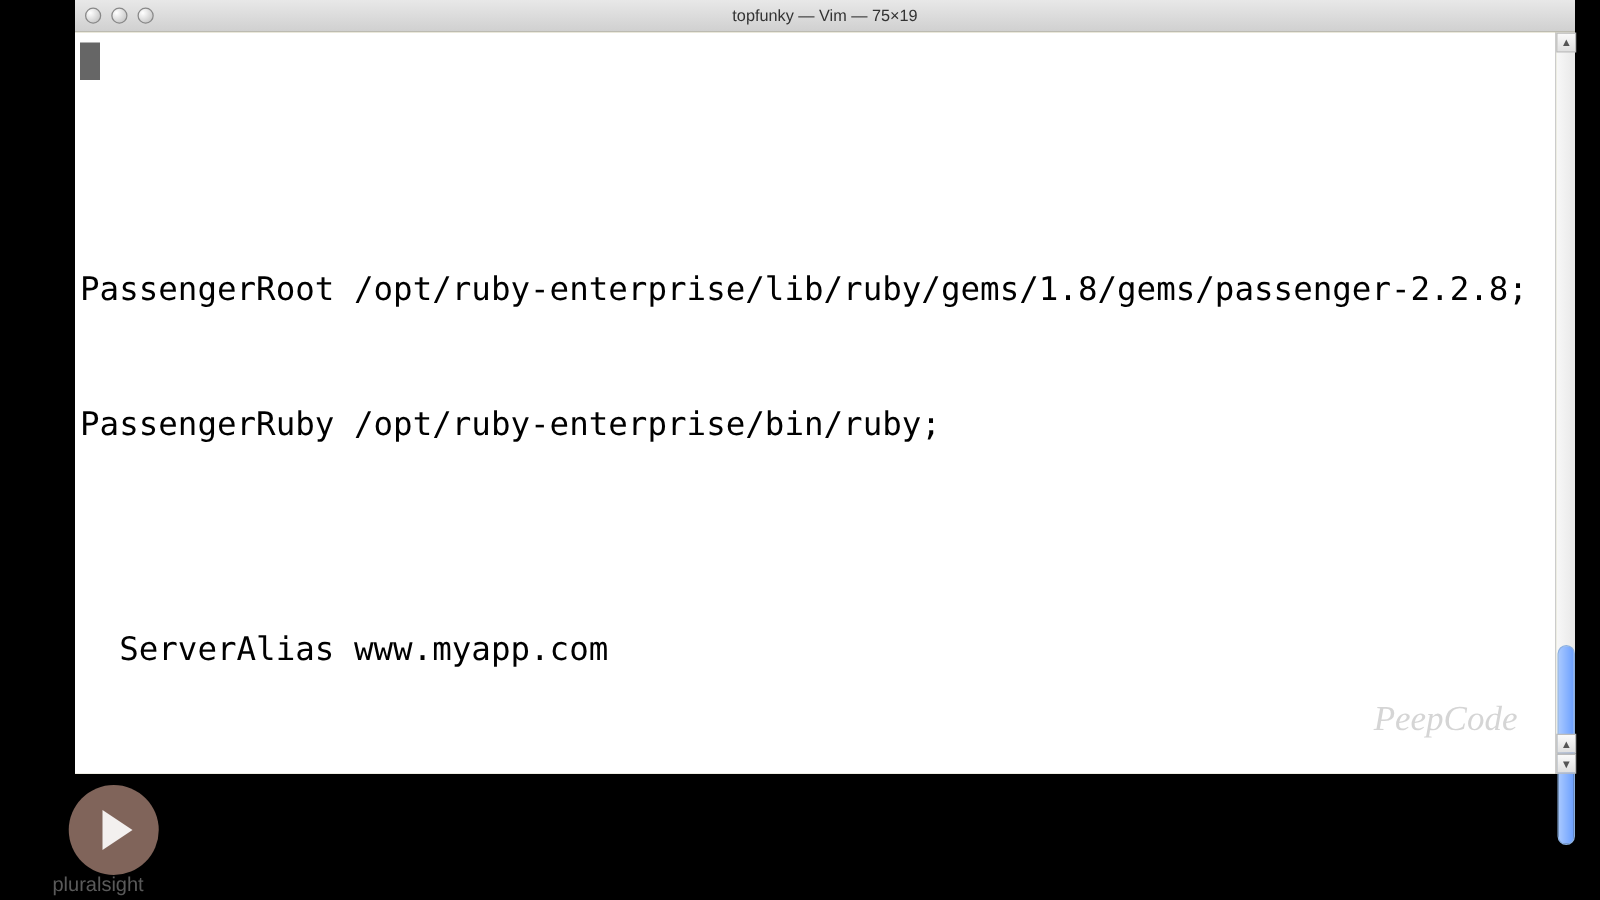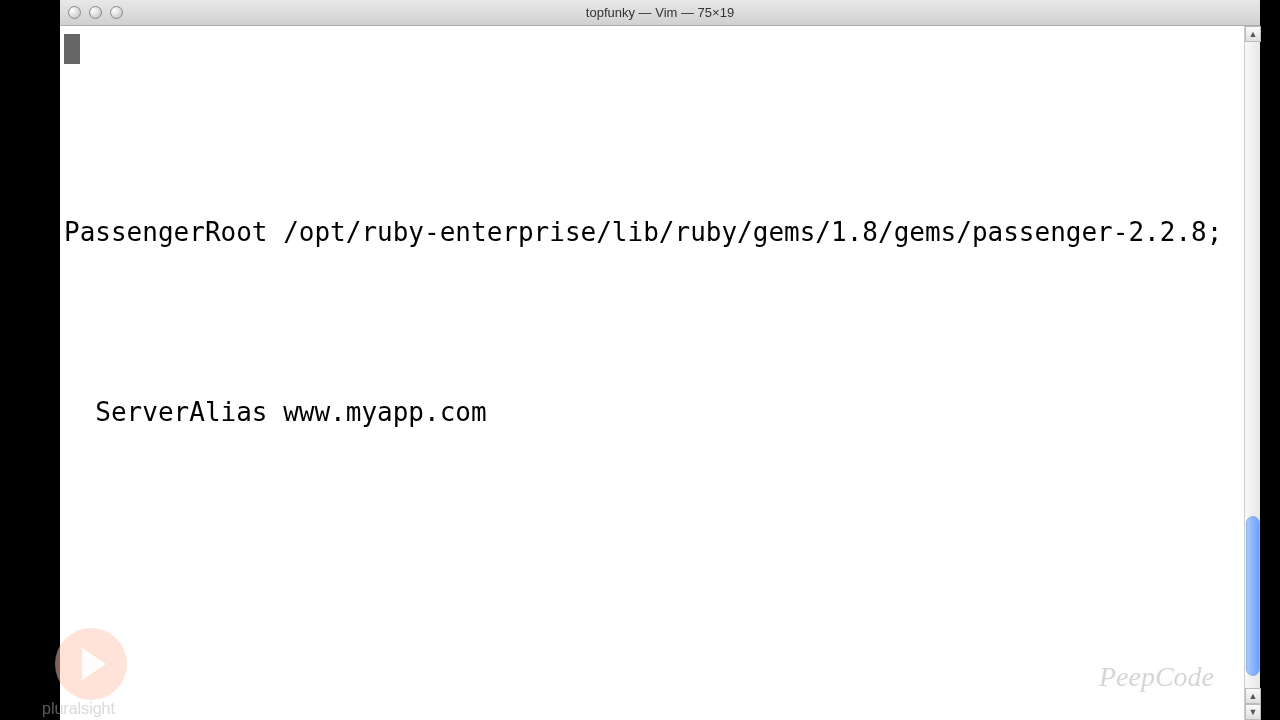--- a/index.html
+++ b/index.html
@@ -11,21 +11,21 @@
       font-family: -apple-system, BlinkMacSystemFont, sans-serif;
       background: #000;
       width: 1280px;
       height: 720px;
       overflow: hidden;
       display: flex;
       justify-content: center;
     }
     .window {
       width: 1200px;
-      height: 720px;
+      height: 619px;
       background: #fef9c3;
       position: relative;
       margin-left: 40px;
     }
     .titlebar {
       height: 26px;
       background: linear-gradient(to bottom, #e8e8e8, #d0d0d0);
       border-bottom: 1px solid #aaa;
       display: flex;
       align-items: center;
@@ -156,20 +156,21 @@
       <div class="traffic-light"></div>
       <div class="traffic-light"></div>
     </div>
     <div class="title-text">topfunky — Vim — 75×19</div>
   </div>
   <div class="content-area">
     <div class="editor">
       <div class="cursor-block"></div>
       <div class="line"></div>
       <div class="line">PassengerRoot /opt/ruby-enterprise/lib/ruby/gems/1.8/gems/passenger-2.2.8;</div>
+      <div class="line">PassengerRuby /opt/ruby-enterprise/bin/ruby;</div>
       <div class="line"></div>
       <div class="line">  ServerAlias www.myapp.com</div>
       <div class="line"></div>
       
       <div class="line"></div>
       
       
       
       
       

